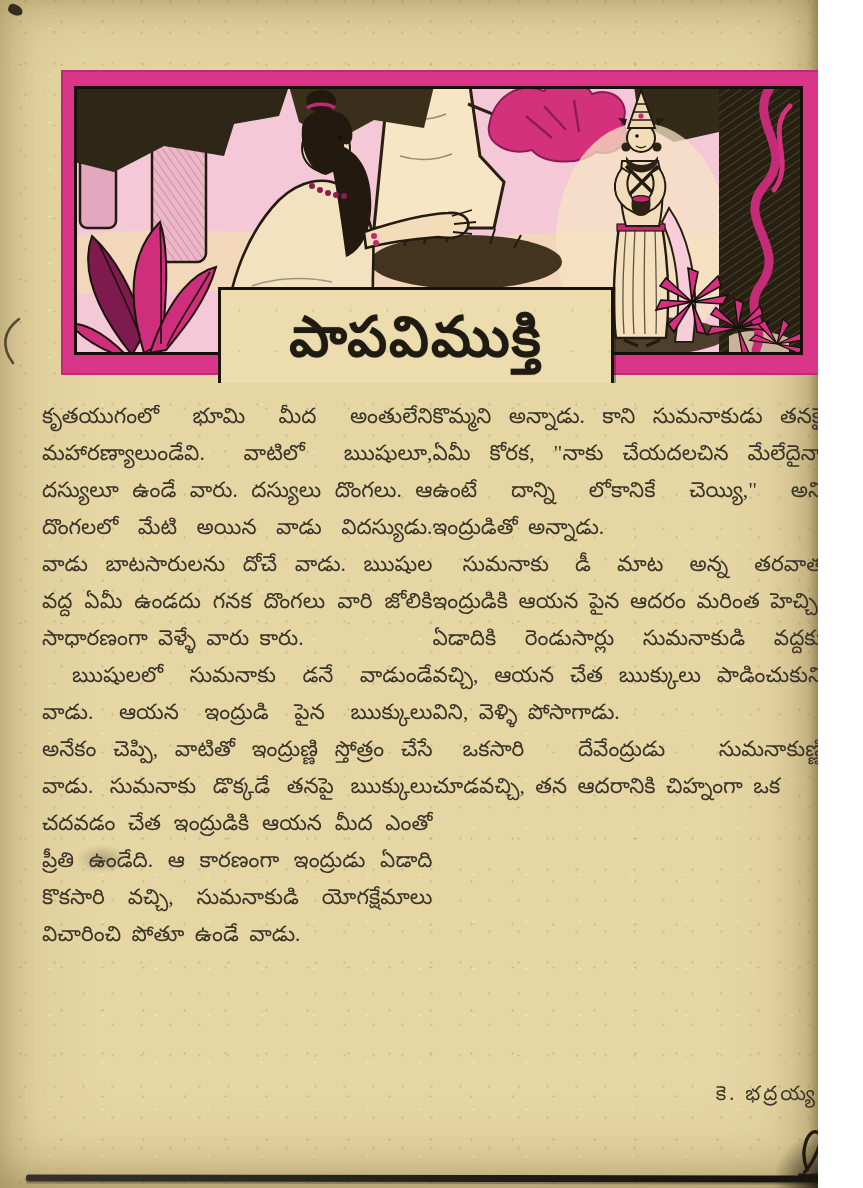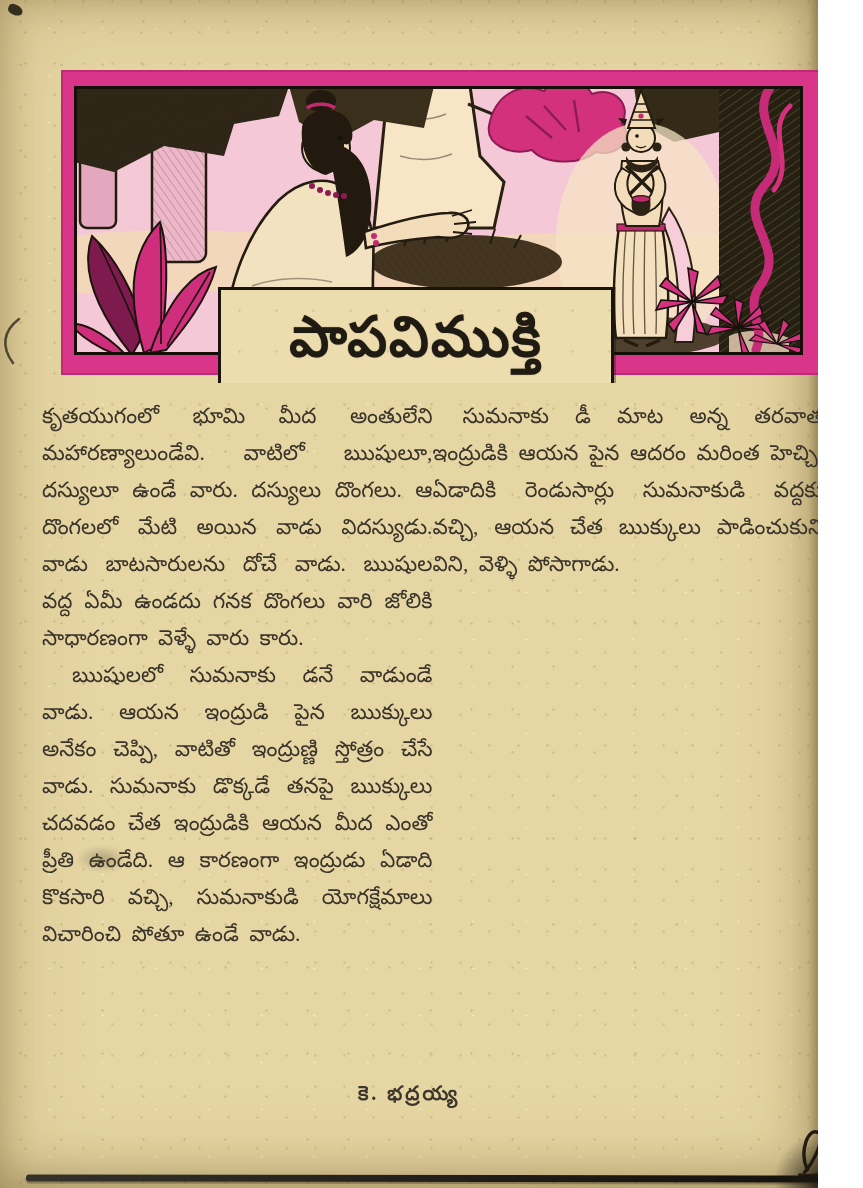--- a/index.html
+++ b/index.html
@@ -43,22 +43,22 @@
   .columns{
     position:absolute;left:42px;top:398px;width:781px;height:662px;
     display:flex;overflow:hidden;
   }
   .col{flex:1 1 0;color:#39332a;font-size:21.5px;line-height:37px;
     text-align:justify;word-spacing:5px;overflow:hidden;}
   .col p{margin:0;text-indent:30px;}
   .col p.noindent{text-indent:0;}
   
   .author{
-    position:absolute;left:0;top:1082px;width:100%;text-align:center;
-    color:#3b352b;font-size:20px;letter-spacing:3px;font-weight:bold;
+    position:absolute;left:0;top:1082px;width:100%;text-align:right;
+    color:#3b352b;font-size:20px;letter-spacing:3px;
   }
   
   .bottom-scan-line{
     position:absolute;left:26px;top:1175px;width:840px;height:7px;
     background:linear-gradient(to right,#35312a,#1e1b16 60%,#14110d);
     border-radius:3px;box-shadow:0 2px 1px rgba(70,58,32,.45);
     transform:rotate(.08deg);
   }
   .corner-blotch{
     position:absolute;right:-6px;top:1132px;width:52px;height:60px;
@@ -238,21 +238,23 @@
   <div class="title-banner">
     <div class="title-text">పాపవిముక్తి</div>
   </div>
 
   <div class="columns">
     <div class="col">
       <p class="noindent">కృతయుగంలో భూమి మీద అంతులేని మహారణ్యాలుండేవి. వాటిలో ఋషులూ, దస్యులూ ఉండే వారు. దస్యులు దొంగలు. ఆ దొంగలలో మేటి అయిన వాడు విదస్యుడు. వాడు బాటసారులను దోచే వాడు. ఋషుల వద్ద ఏమీ ఉండదు గనక దొంగలు వారి జోలికి సాధారణంగా వెళ్ళే వారు కారు.</p>
       <p>ఋషులలో సుమనాకు డనే వాడుండే వాడు. ఆయన ఇంద్రుడి పైన ఋక్కులు అనేకం చెప్పి, వాటితో ఇంద్రుణ్ణి స్తోత్రం చేసే వాడు. సుమనాకు డొక్కడే తనపై ఋక్కులు చదవడం చేత ఇంద్రుడికి ఆయన మీద ఎంతో ప్రీతి ఉండేది. ఆ కారణంగా ఇంద్రుడు ఏడాది కొకసారి వచ్చి, సుమనాకుడి యోగక్షేమాలు విచారించి పోతూ ఉండే వాడు.</p>
     </div>
     <div class="col">
+      <p class="noindent">కొమ్మని అన్నాడు. కాని సుమనాకుడు తనకై ఏమీ కోరక, "నాకు చేయదలచిన మేలేదైనా ఉంటే దాన్ని లోకానికే చెయ్యి," అని ఇంద్రుడితో అన్నాడు.</p>
       <p>సుమనాకు డీ మాట అన్న తరవాత ఇంద్రుడికి ఆయన పైన ఆదరం మరింత హెచ్చి, ఏడాదికి రెండుసార్లు సుమనాకుడి వద్దకు వచ్చి, ఆయన చేత ఋక్కులు పాడించుకుని విని, వెళ్ళి పోసాగాడు.</p>
+      <p>ఒకసారి దేవేంద్రుడు సుమనాకుణ్ణి చూడవచ్చి, తన ఆదరానికి చిహ్నంగా ఒక</p>
     </div>
   </div>
 
   <div class="author">కె. భద్రయ్య</div>
 
   <svg class="handwritten-mark" width="66" height="64">
     <g fill="none" stroke="#181007" stroke-width="3.4" stroke-linecap="round" opacity=".92">
       <path d="M16,50 C10,30 22,8 31,14 C39,20 22,44 13,52"></path>
       <path d="M31,42 C42,18 54,8 50,22 C46,36 38,46 48,42"></path>
       <path d="M8,54 C24,60 42,52 58,58"></path>

